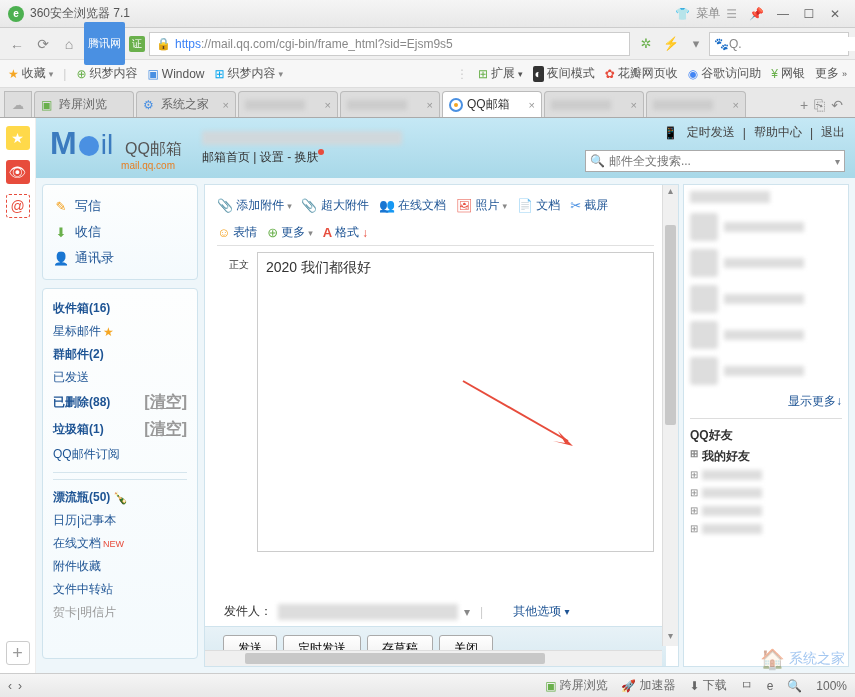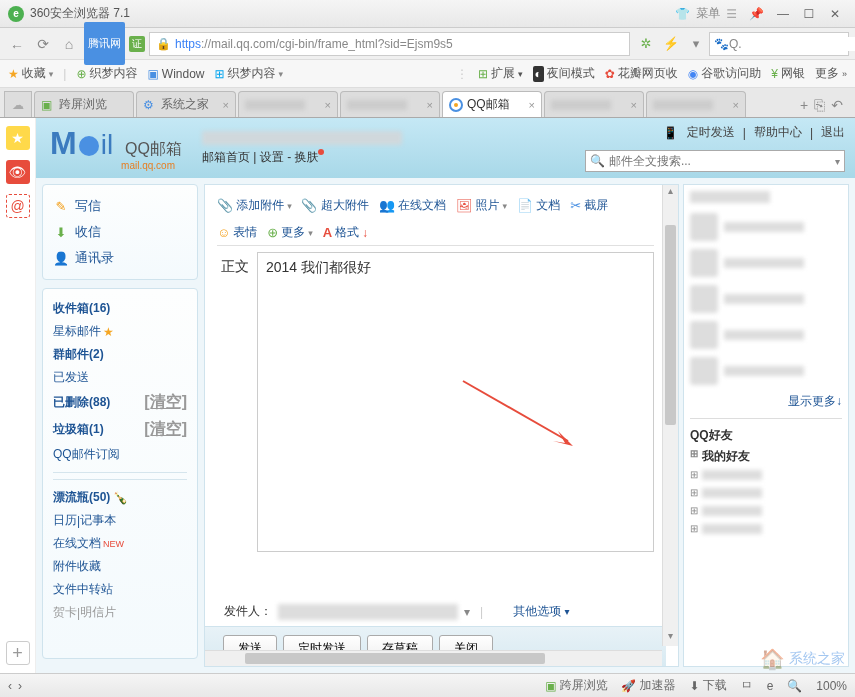--- a/index.html
+++ b/index.html
@@ -105,21 +105,21 @@
     .compose-scroll-h .thumb { position: absolute; top: 2px; bottom: 2px; left: 40px; width: 300px; background: #c8c8c8; border-radius: 2px; }
     
     .compose-inner { padding: 8px 24px 8px 12px; flex: 1; display: flex; flex-direction: column; overflow: hidden; }
     
     .toolbar { display: flex; flex-wrap: wrap; gap: 10px; padding: 4px 0; font-size: 12px; border-bottom: 1px solid #e0e0e0; margin-bottom: 6px; }
     .tb-item { display: inline-flex; align-items: center; gap: 3px; color: #1e5494; cursor: pointer; white-space: nowrap; }
     .tb-item .tico { font-size: 13px; }
     .tb-item .dd { font-size: 9px; color: #888; }
     
     .body-row { display: flex; align-items: flex-start; flex: 1; }
-    .body-label { width: 40px; text-align: right; padding-right: 8px; padding-top: 6px; font-size: 14px; color: #333; }
+    .body-label { width: 40px; text-align: right; padding-right: 8px; padding-top: 6px; font-size: 10px; color: #333; }
     .editor { flex: 1; border: 1px solid #ccc; height: 300px; padding: 6px 8px; font-size: 14px; color: #333; position: relative; }
     
     .arrow-annotation { position: absolute; right: 70px; bottom: 100px; width: 130px; height: 80px; pointer-events: none; }
     
     .sender-row { display: flex; align-items: center; padding: 6px 0; font-size: 12px; }
     .sender-row .label { width: 55px; text-align: right; color: #333; }
     .sender-blur { width: 180px; height: 16px; background: #ddd; filter: blur(2px); margin: 0 6px; }
     .sender-dd { color: #888; cursor: pointer; }
     .other-opts { margin-left: 20px; color: #1e5494; cursor: pointer; }
     
@@ -414,21 +414,21 @@
             <span class="tb-item">
                 <span class="tico" style="color:#e74c3c;font-weight:bold">A</span>
                 <span>格式</span>
                 <span style="color:#e74c3c">↓</span>
               </span>
           </div>
 
           <div class="body-row">
             <div class="body-label">正文</div>
             <div class="editor">
-              <span>2014 我们都很好</span>
+              <span>2020 我们都很好</span>
               <svg class="arrow-annotation" viewBox="0 0 130 80">
                 <line x1="10" y1="10" x2="115" y2="70" stroke="#e74c3c" stroke-width="2"></line>
                 <polygon points="120,75 105,60 112,72 100,70" fill="#e74c3c"></polygon>
               </svg>
             </div>
           </div>
 
           <div class="sender-row">
             <span class="label"><span>发件人</span>：</span>
             <div class="sender-blur"></div>

